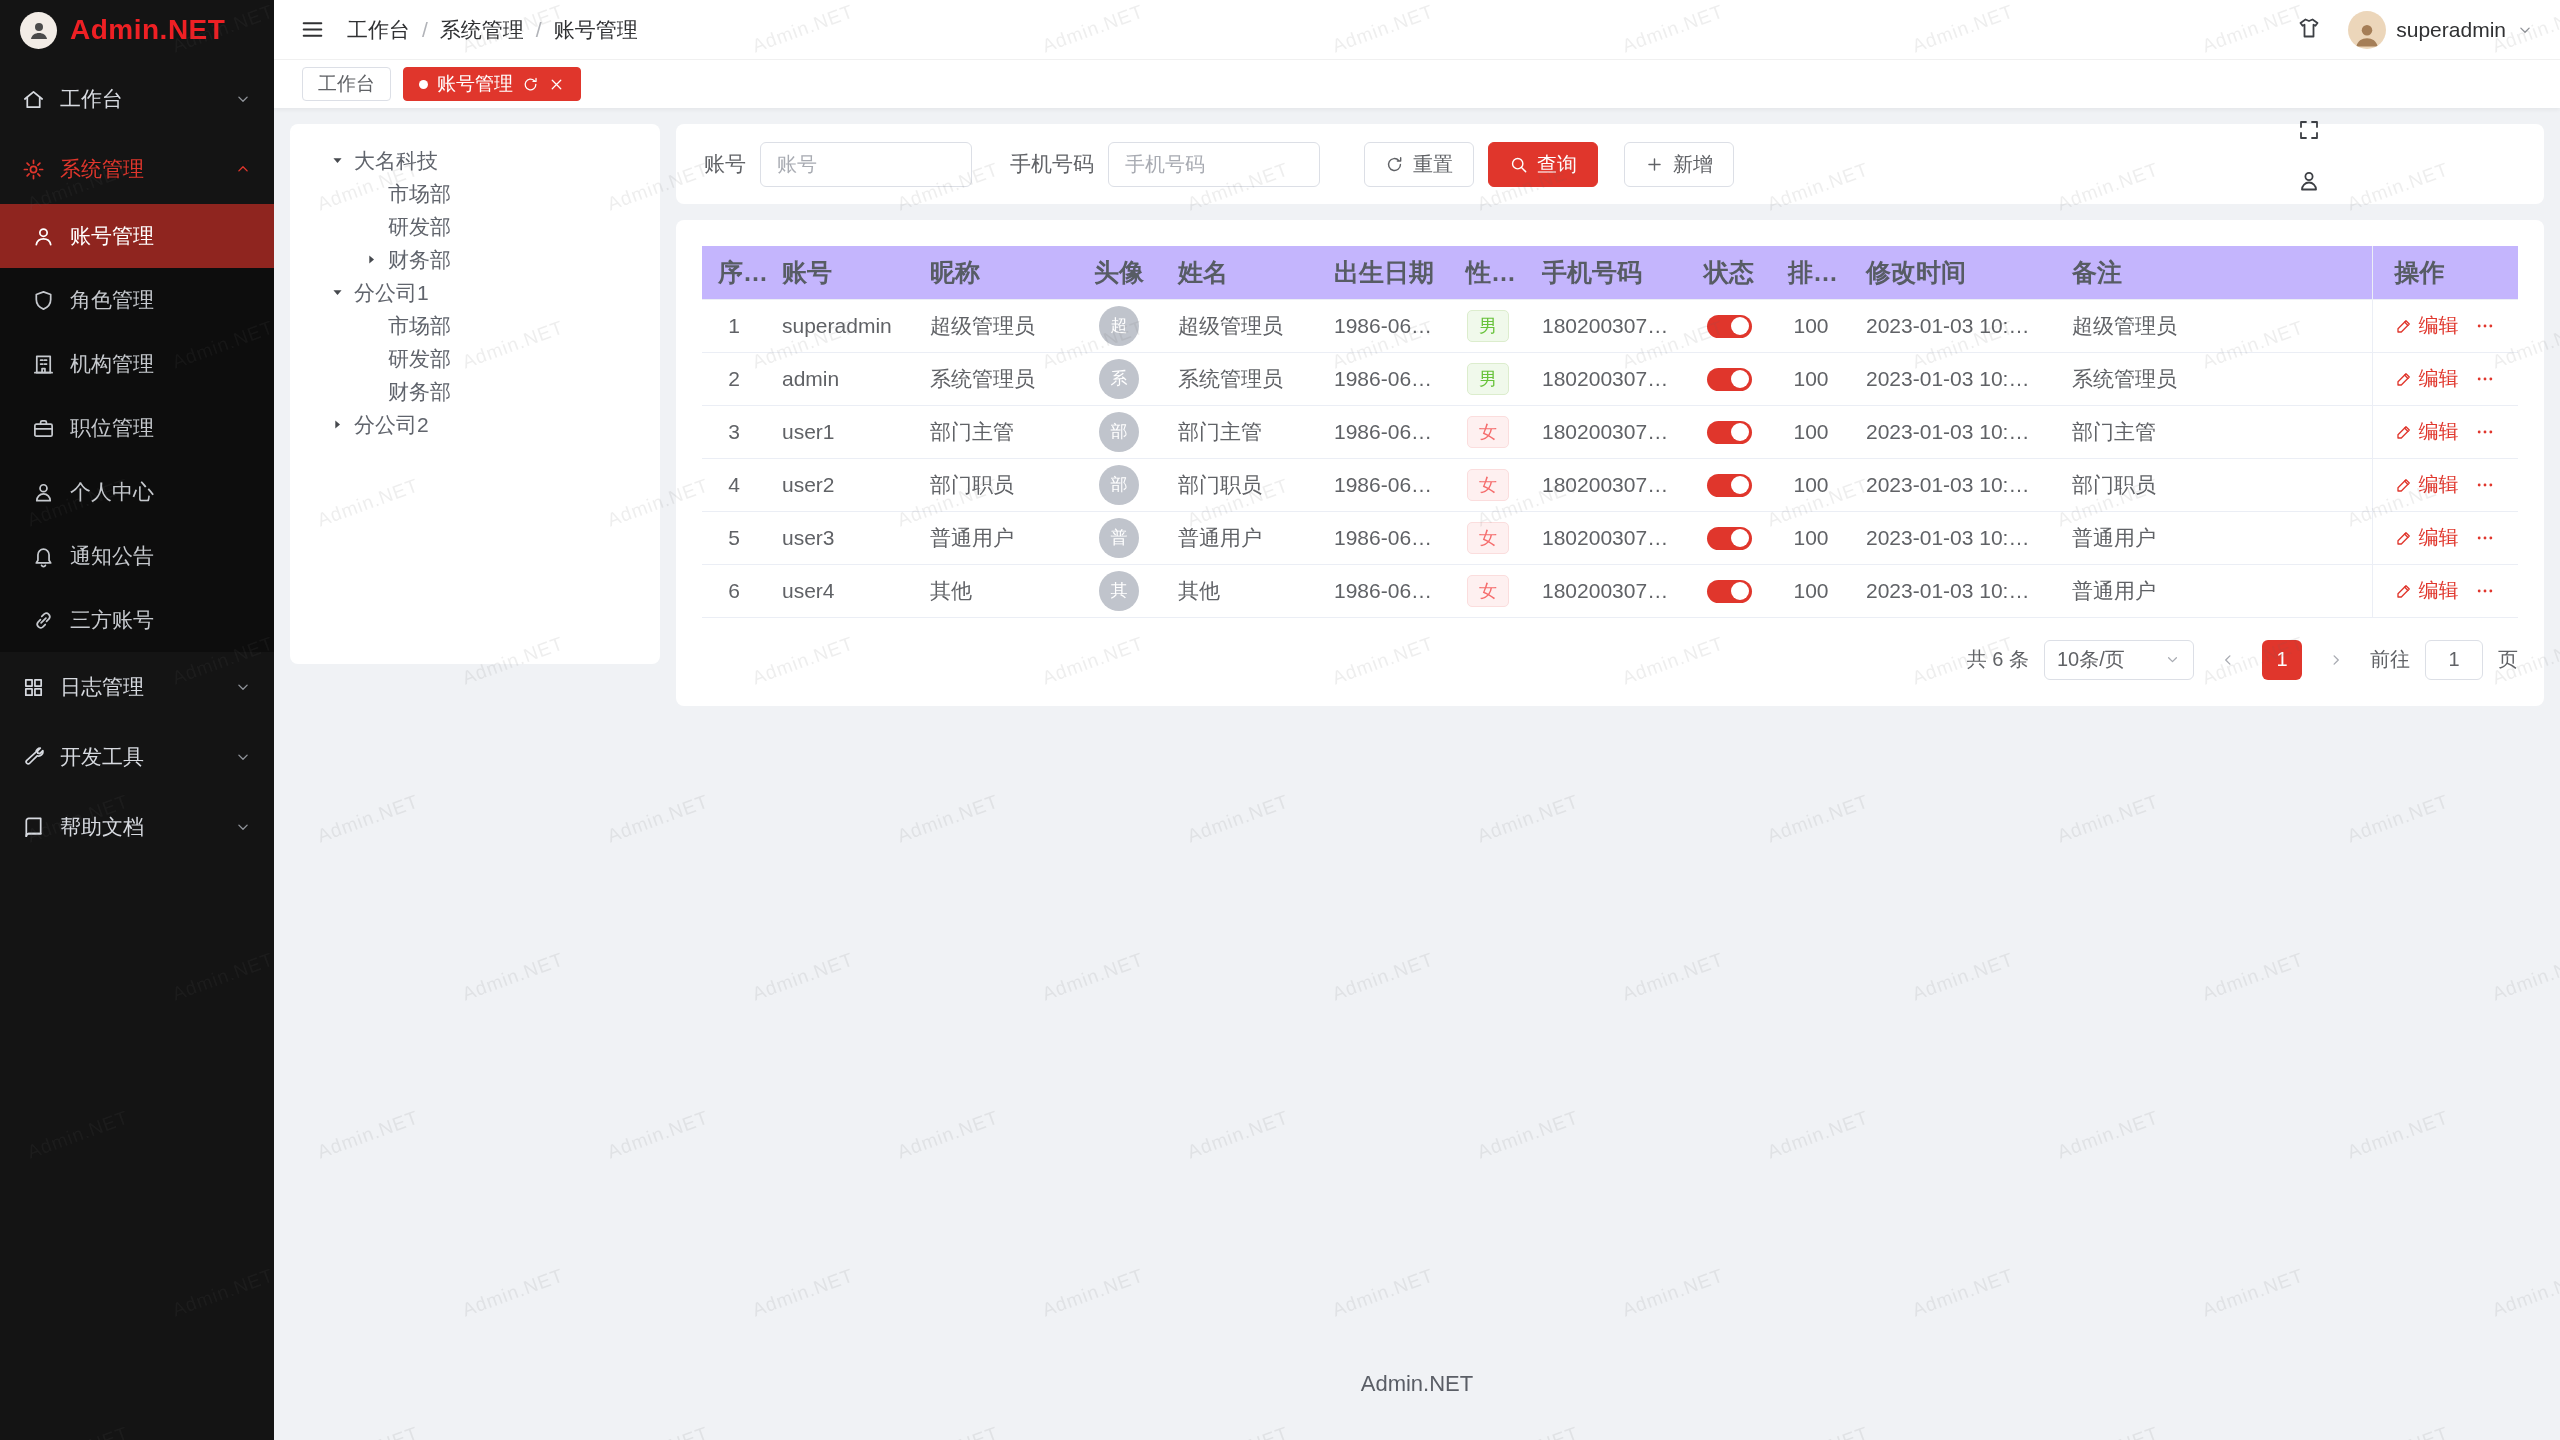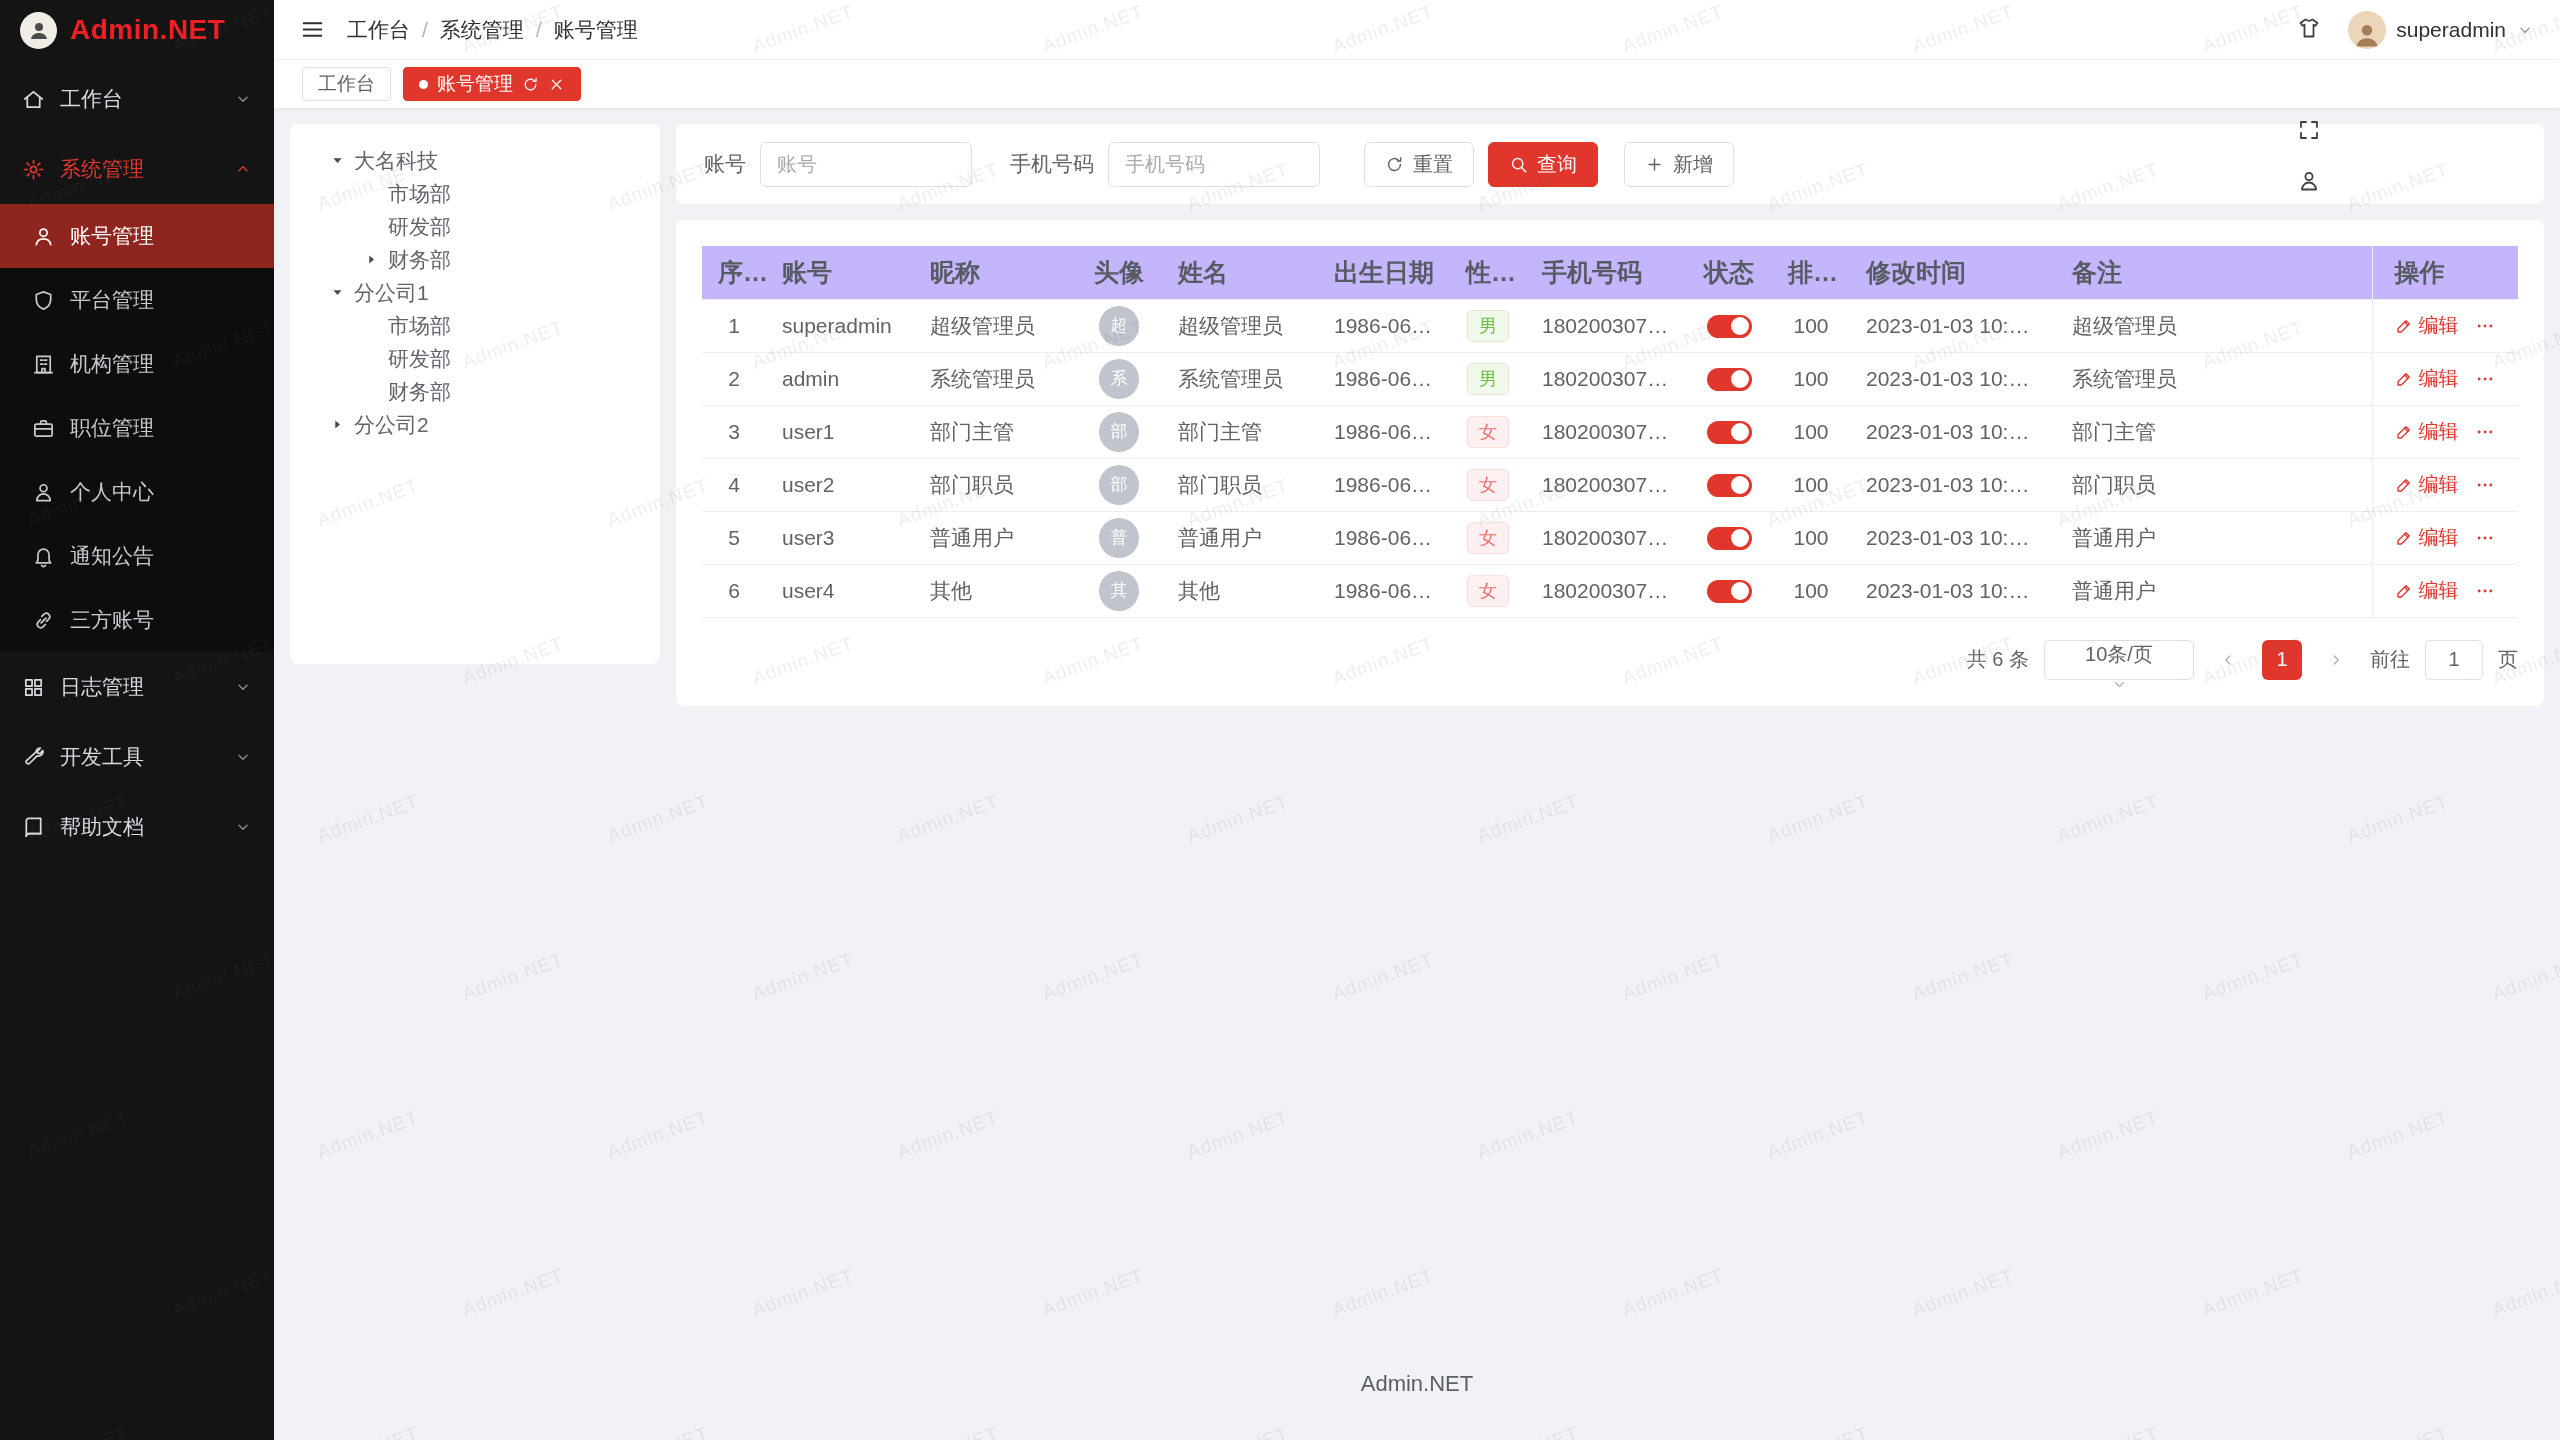--- a/index.html
+++ b/index.html
@@ -98,21 +98,21 @@
   .gender-badge.male{color:#67c23a;background:#f0f9eb;border:1px solid #dcedcd;}
   .gender-badge.female{color:#f56c6c;background:#fef0f0;border:1px solid #fbdddd;}
   .switch{width:45px;height:23px;border-radius:12px;background:var(--accent);position:relative;display:inline-block;vertical-align:middle;cursor:pointer;}
   .switch::after{content:"";position:absolute;right:3px;top:2.5px;width:18px;height:18px;border-radius:50%;background:#fff;}
   .edit-link{color:var(--accent);display:inline-flex;align-items:center;gap:6px;font-size:20px;cursor:pointer;vertical-align:middle;}
   .edit-link .ic{width:18px;height:18px;}
   .more-op{color:var(--accent);margin-left:16px;cursor:pointer;display:inline-flex;vertical-align:middle;}
   .more-op .ic{width:20px;height:20px;}
 
   .pagination{display:flex;align-items:center;justify-content:flex-end;gap:15px;margin-top:22px;font-size:20px;color:#606266;}
-  .psel{height:40px;min-width:150px;border:1px solid #dcdfe6;border-radius:6px;display:flex;align-items:center;justify-content:space-between;gap:8px;padding:0 12px;cursor:pointer;flex-direction:column;}
+  .psel{height:40px;min-width:150px;border:1px solid #dcdfe6;border-radius:6px;display:flex;align-items:center;justify-content:space-between;gap:8px;padding:0 12px;cursor:pointer;}
   .psel .ic{width:17px;height:17px;color:#a8abb2;}
   .pbtn{width:38px;height:40px;display:flex;align-items:center;justify-content:center;border:none;background:transparent;color:#a8abb2;cursor:pointer;}
   .pbtn .ic{width:18px;height:18px;}
   .pcur{width:40px;height:40px;border-radius:6px;background:var(--accent);color:#fff;display:flex;align-items:center;justify-content:center;font-size:20px;border:none;cursor:pointer;}
   .goto-input{width:58px;height:40px;border:1px solid #dcdfe6;border-radius:6px;text-align:center;font-size:20px;color:#606266;outline:none;}
 
   .footer{margin-top:auto;text-align:center;padding:20px 0 34px;}
   .footer-title{font-size:22px;color:#5a5e66;margin-bottom:9px;}
   .footer-copy{font-size:18px;color:#8a8f99;}
 
@@ -175,21 +175,21 @@
               </svg>
             </span>
             <span class="mi-label">账号管理</span>
           </div>
           <div class="submenu-item">
             <span class="mi-icon">
               <svg class="ic" viewBox="0 0 24 24" fill="none" stroke="currentColor" stroke-width="1.8" stroke-linecap="round" stroke-linejoin="round">
                 <path d="M12 3l7.5 2.8V11c0 4.8-3 8.2-7.5 10-4.5-1.8-7.5-5.2-7.5-10V5.8z"></path>
               </svg>
             </span>
-            <span class="mi-label">平台管理</span>
+            <span class="mi-label">角色管理</span>
           </div>
           <div class="submenu-item">
             <span class="mi-icon">
               <svg class="ic" viewBox="0 0 24 24" fill="none" stroke="currentColor" stroke-width="1.8" stroke-linecap="round" stroke-linejoin="round">
                 <rect x="5" y="3.5" width="14" height="17"></rect>
                 <path d="M3 20.5h18M9 7.5h2.2M13 7.5h2.2M9 11.5h2.2M13 11.5h2.2M10.5 20.5v-4.2h3v4.2"></path>
               </svg>
             </span>
             <span class="mi-label">机构管理</span>
           </div>

